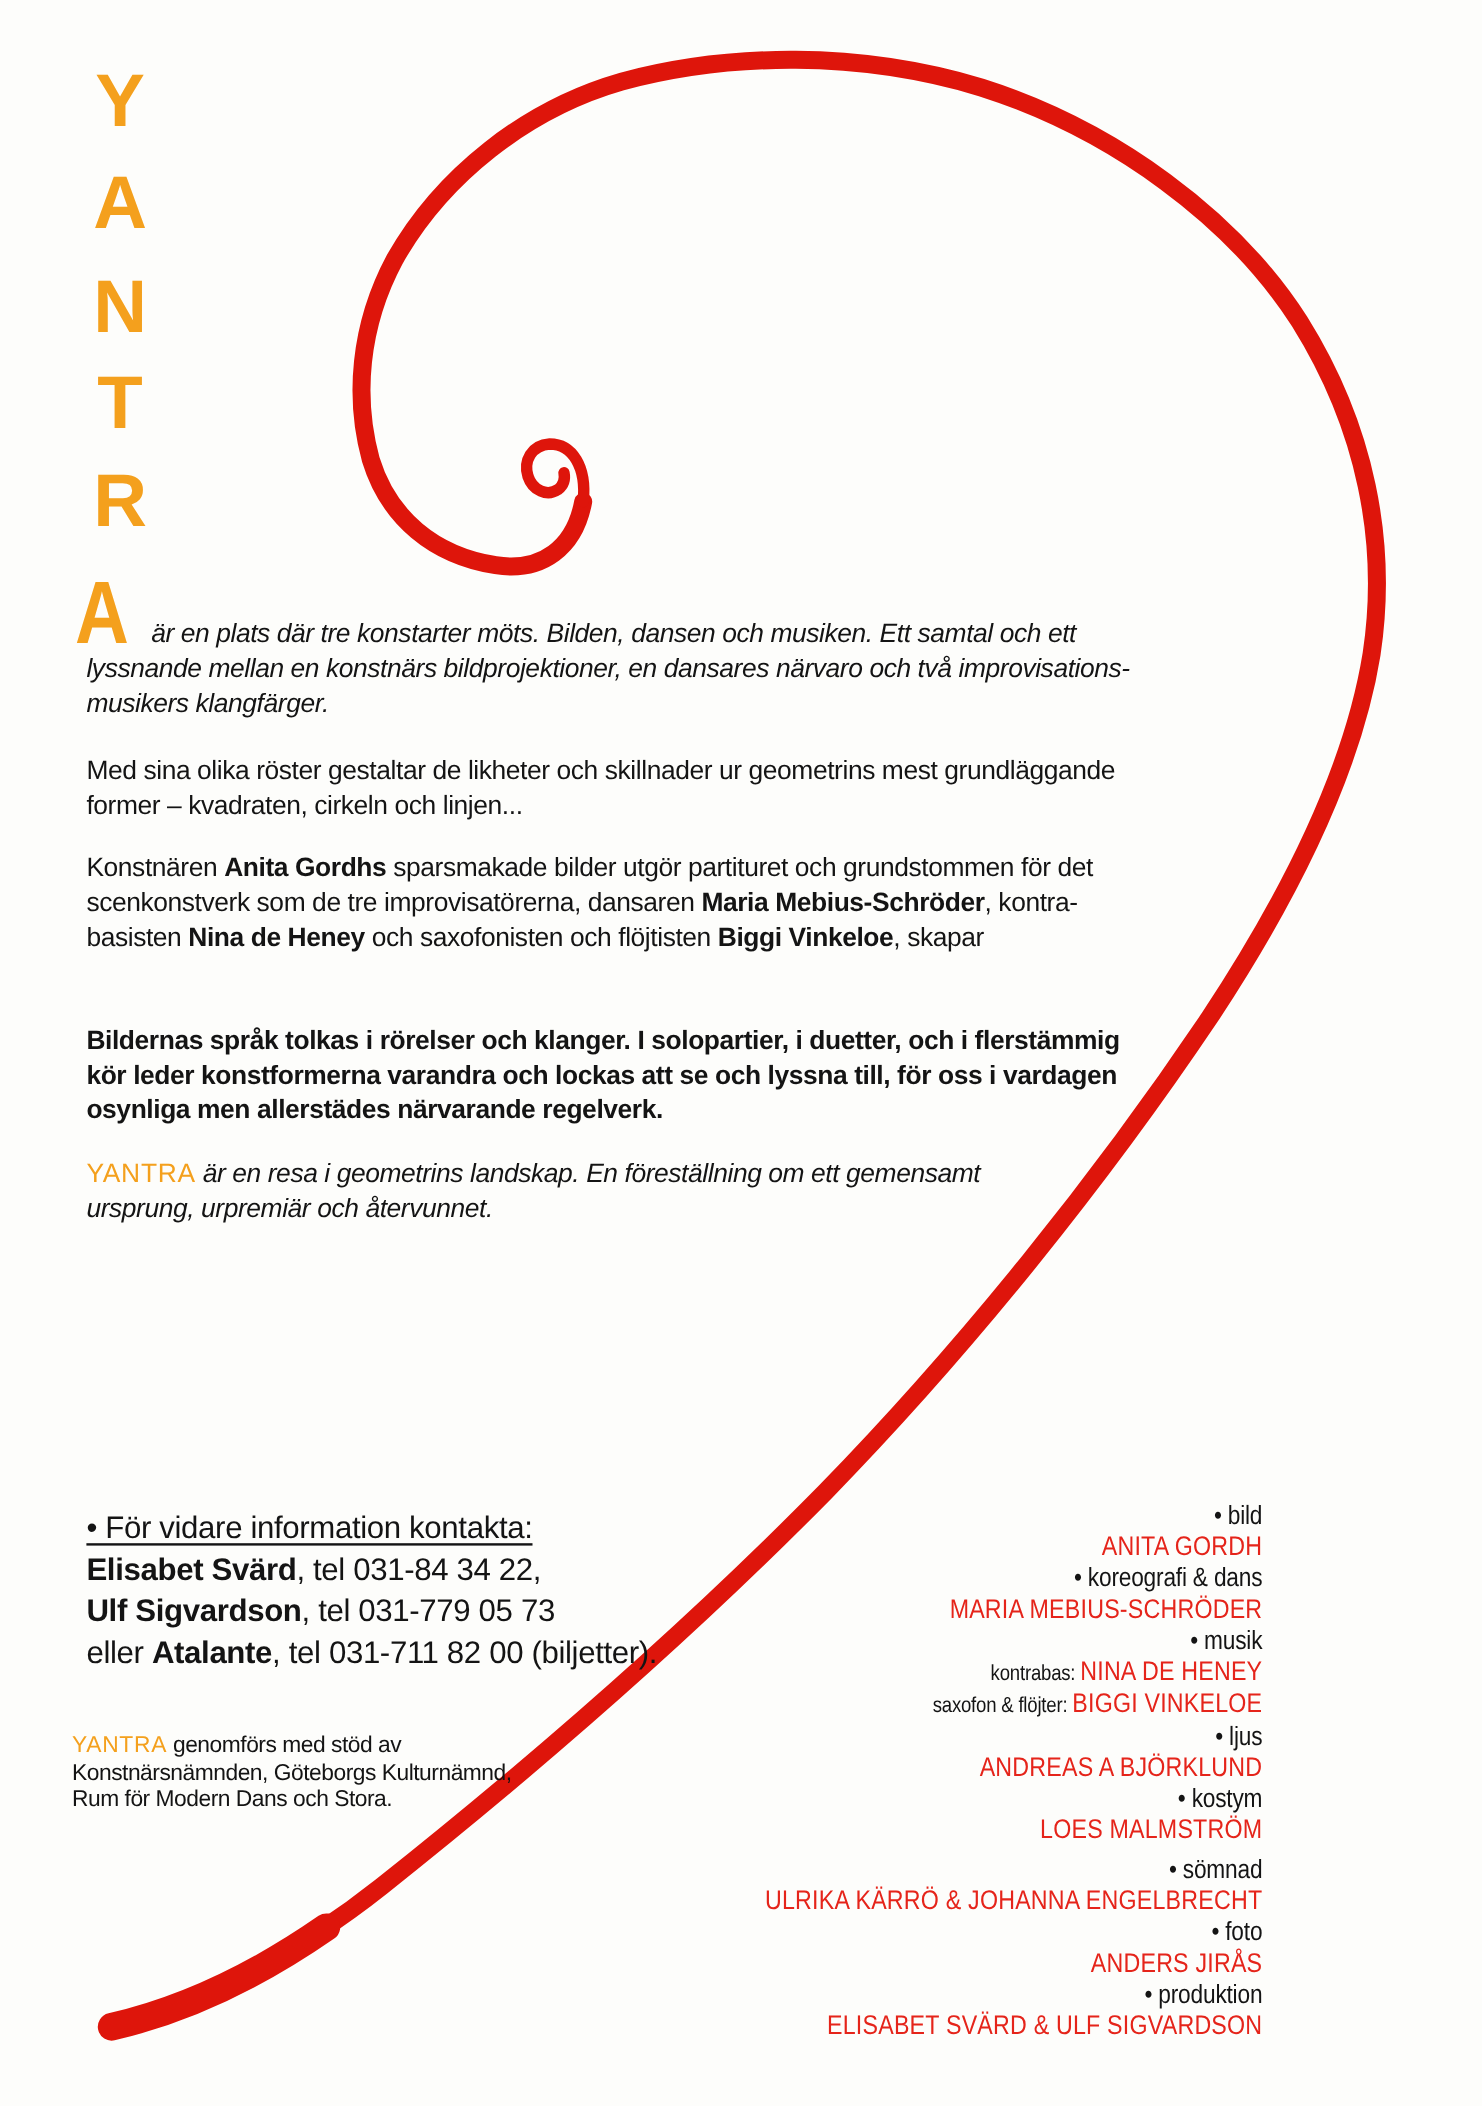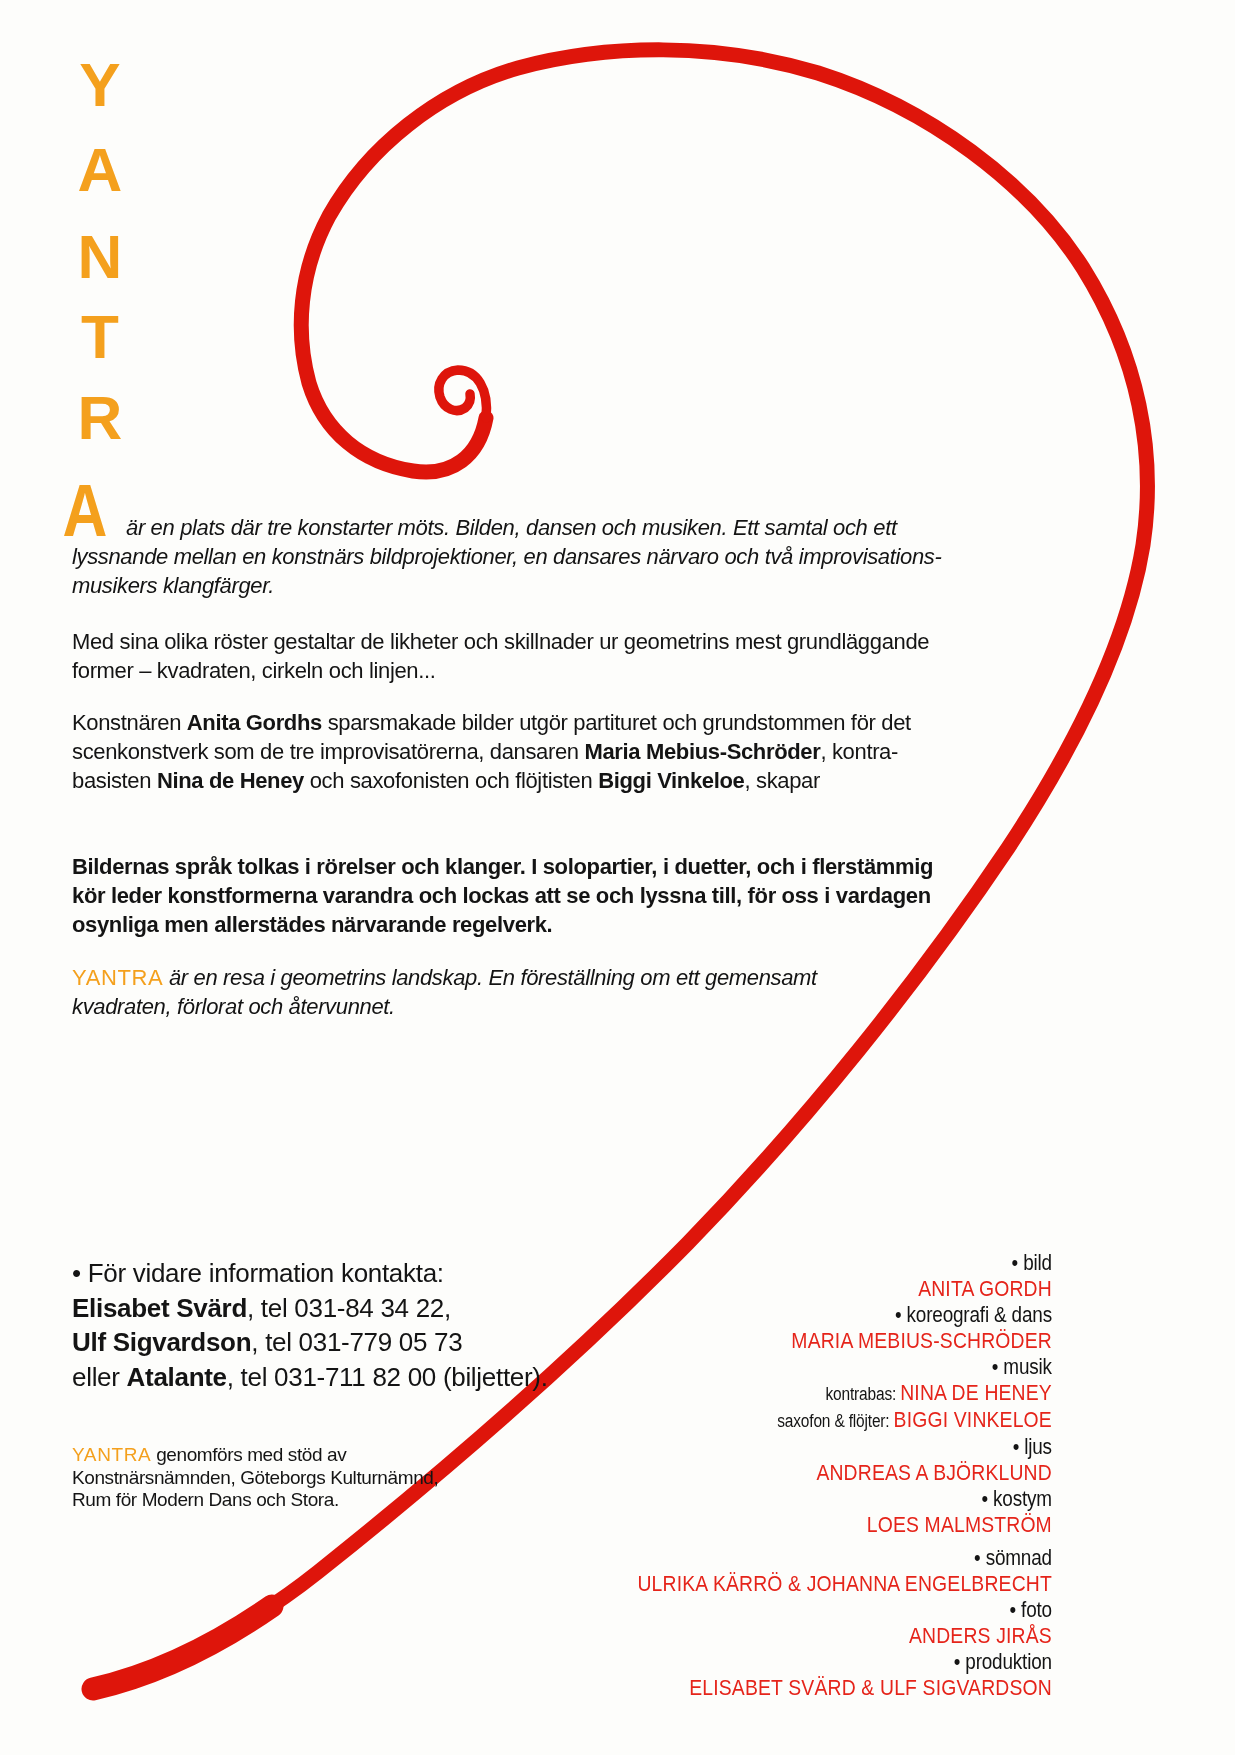--- a/index.html
+++ b/index.html
@@ -28,23 +28,23 @@
   .p3 { top:708px; }
   .p4 { top:852px;font-weight:bold; }
   .p5 { top:963px; font-style:italic; }
   .b { font-weight:700; }
   .accent { color:#f4a01d; font-style:normal; letter-spacing:0.6px; }
 
   .premiere { position:absolute; left:128px; top:1056px; font-size:31px; line-height:37px; letter-spacing:-0.6px; z-index:2; white-space:nowrap; }
   .premiere .accent { letter-spacing:0.8px; }
 
   .contact { position:absolute; left:72px; top:1256px; font-size:26px; line-height:34.5px; letter-spacing:-0.3px; z-index:2; white-space:nowrap; }
-  .contact .heading { text-underline-offset:4px; }
+  .contact .heading { text-decoration:underline; text-underline-offset:4px; }
 
-  .funding { position:absolute; left:72px; top:1444px; font-size:19px; line-height:22.5px; letter-spacing:-0.4px; z-index:2; white-space:nowrap; }
+  .funding { position:absolute; left:60px; top:1444px; font-size:19px; line-height:22.5px; letter-spacing:-0.4px; z-index:2; white-space:nowrap; }
 
   .credits { position:absolute; right:183px; top:1250px; text-align:right; z-index:2; white-space:nowrap;
              transform:scaleX(0.86); transform-origin:right top; }
   .credit-label { font-size:22px; line-height:26px; color:#141414; letter-spacing:-0.2px; }
   .credit-name  { font-size:22.5px; line-height:26px; color:#e5241a; letter-spacing:0.2px; }
   .credit-prefix { font-size:18px; color:#141414; letter-spacing:-0.2px; }
   .credit-gap { margin-top:7px; }
 </style>
 </head>
 <body>
@@ -100,21 +100,21 @@
   </div>
 
   <div class="para p4">
     <div class="pline"><span>Bildernas språk tolkas i rörelser och klanger. I solopartier, i duetter, och i flerstämmig</span></div>
     <div class="pline"><span>kör leder konstformerna varandra och lockas att se och lyssna till, för oss i vardagen</span></div>
     <div class="pline"><span>osynliga men allerstädes närvarande regelverk.</span></div>
   </div>
 
   <div class="para p5">
     <div class="pline"><span class="accent">YANTRA</span><span> är en resa i geometrins landskap. En föreställning om ett gemensamt</span></div>
-    <div class="pline"><span>kvadraten, förlorat och återvunnet.</span></div>
+    <div class="pline"><span>ursprung, urpremiär och återvunnet.</span></div>
   </div>
 
 
   <div class="contact">
     <div class="heading">• För vidare information kontakta:</div>
     <div><span class="b">Elisabet Svärd</span><span>, tel 031-84 34 22,</span></div>
     <div><span class="b">Ulf Sigvardson</span><span>, tel 031-779 05 73</span></div>
     <div><span>eller </span><span class="b">Atalante</span><span>, tel 031-711 82 00 (biljetter).</span></div>
   </div>
 

